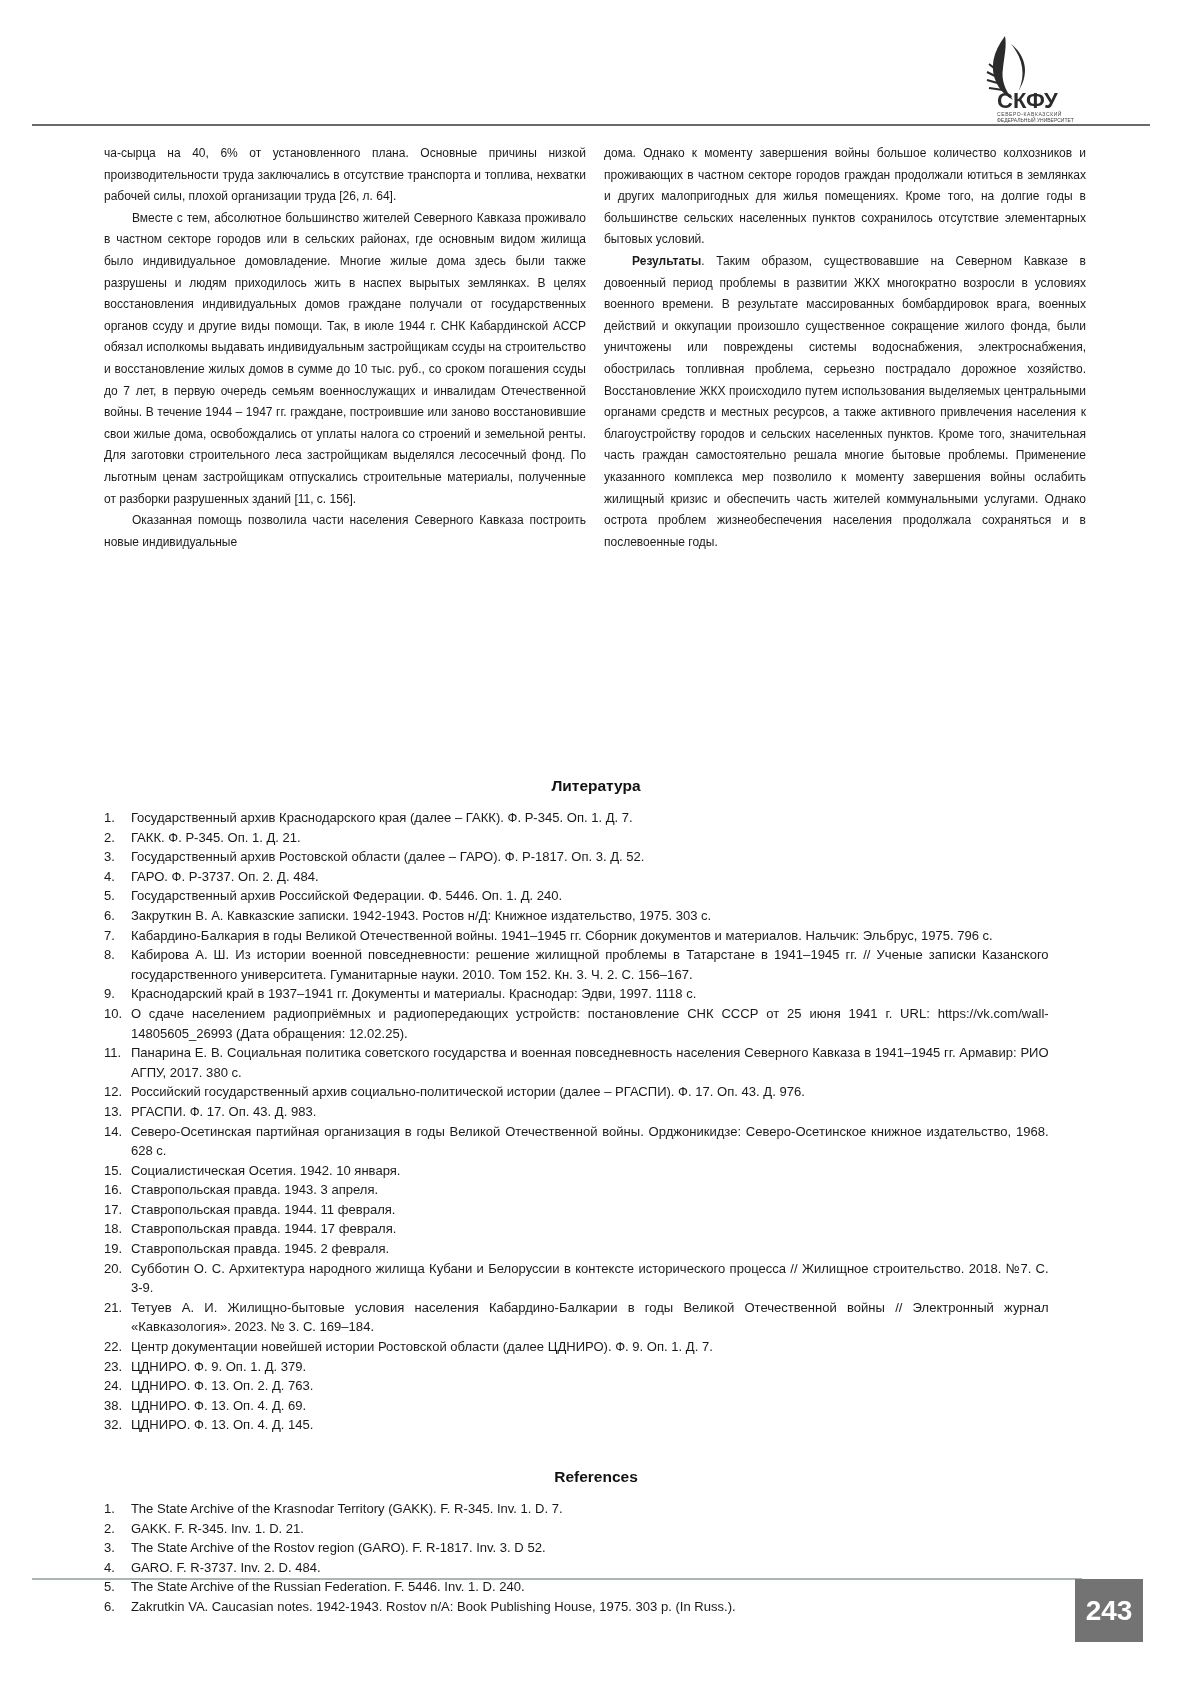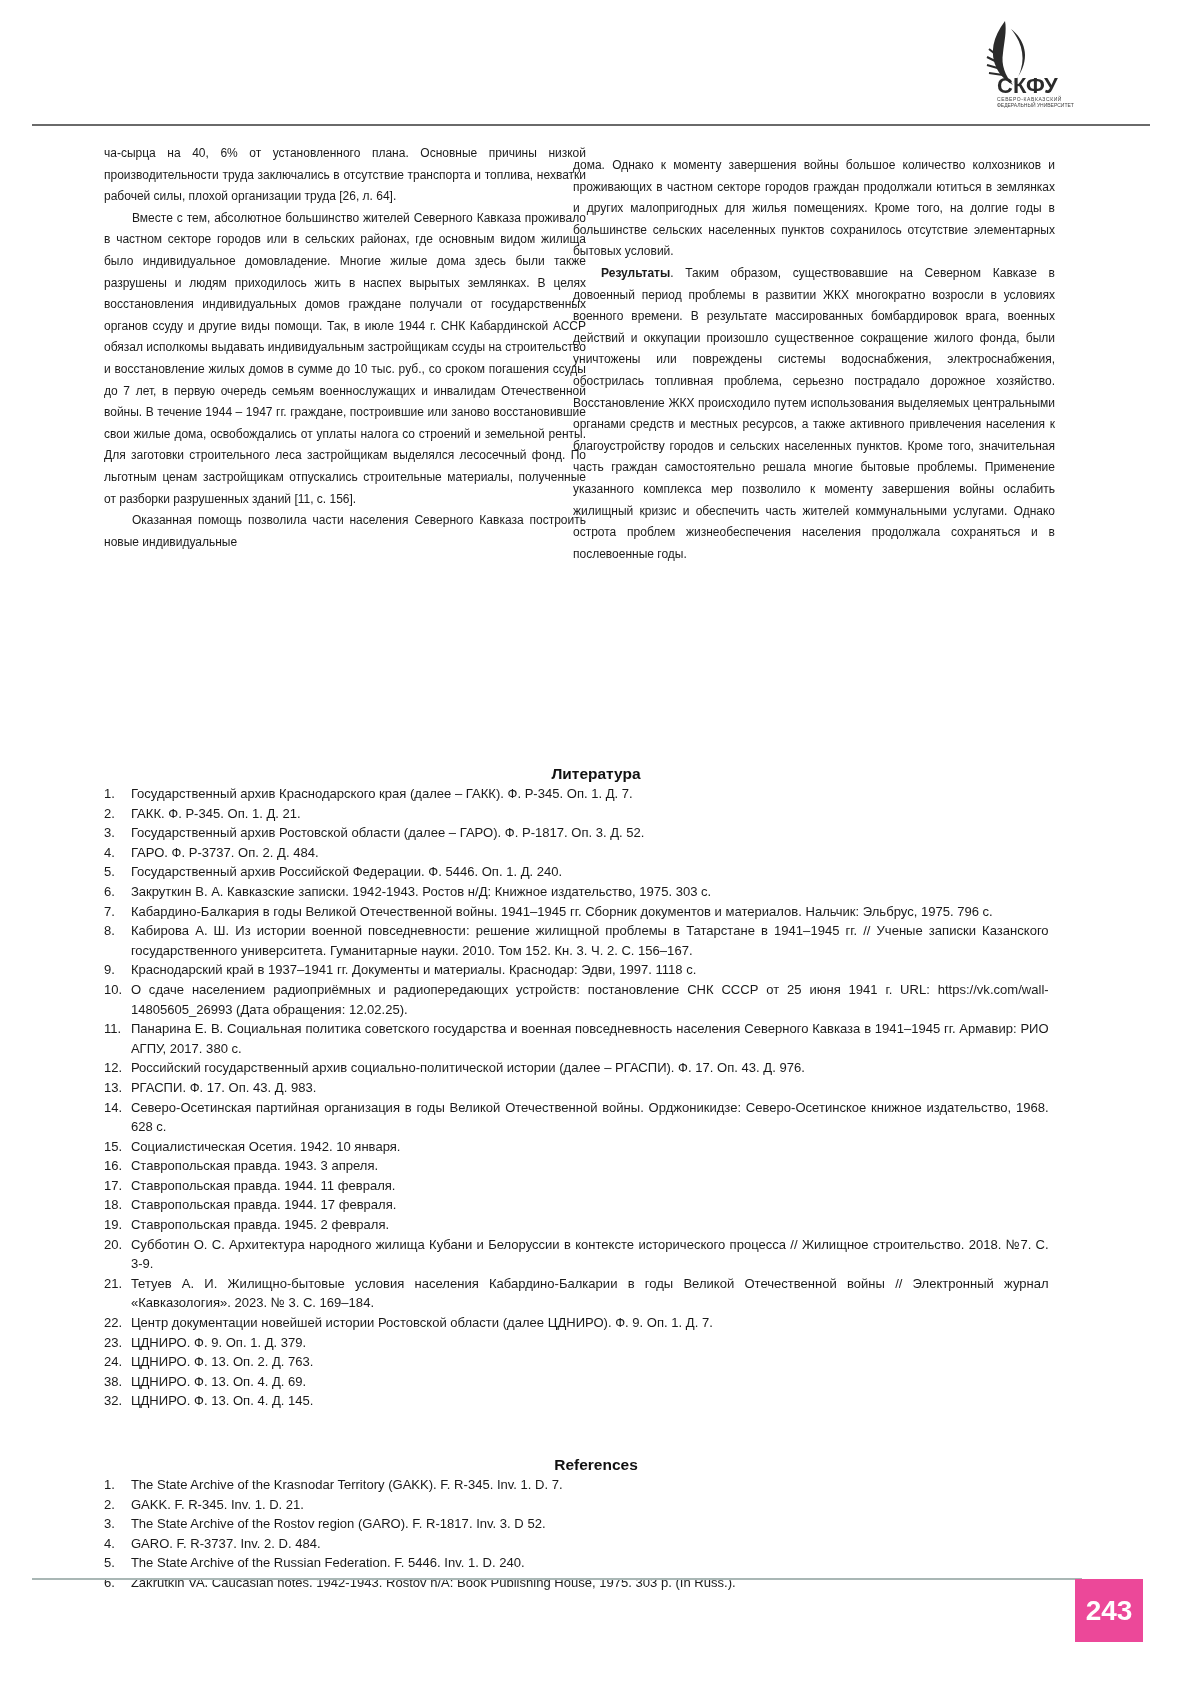--- a/index.html
+++ b/index.html
@@ -4,51 +4,51 @@
 <style>
   html, body { margin: 0; padding: 0; background: #ffffff; }
   body { width: 1200px; height: 1697px; position: relative; overflow: hidden; color: #1a1a1a; }
   .page { position: absolute; left: 0; top: 0; width: 1200px; height: 1697px; }
 
   .header-title {
     position: absolute; left: 312px; top: 72px;
     font-family: "Liberation Sans", sans-serif; font-size: 23px; letter-spacing: 1.2px;
     color: #4a4a4a; white-space: nowrap;
   }
-  .logo { position: absolute; left: 975px; top: 19px; width: 110px; height: 90px; }
+  .logo { position: absolute; left: 975px; top: 34px; width: 110px; height: 90px; }
   .logo svg { width: 110px; height: 90px; display: block; }
   .header-rule { position: absolute; left: 32px; top: 124px; width: 1118px; height: 2px; background: #6a6a6a; }
 
   .col {
     position: absolute; top: 143px; width: 482px;
     font-family: "Liberation Sans", sans-serif; font-size: 12px; line-height: 21.6px;
     text-align: justify; color: #1a1a1a;
   }
   .col.left { left: 104px; }
-  .col.right { left: 573px; margin-top: 12px; }
+  .col.right { left: 604px; }
   .col p { margin: 0; }
   .col p.indent { text-indent: 28px; }
   .col b { font-weight: bold; }
 
   .refs { position: absolute; left: 104px; width: 984px; font-family: "Liberation Sans", sans-serif; }
   .refs h3 {
-    margin: 0; text-align: center; font-size: 15.5px; font-weight: bold; line-height: 20px; color: #111;
+    margin: 12px; text-align: center; font-size: 15.5px; font-weight: bold; line-height: 20px; color: #111;
   }
   .refs ol { margin: 0; padding: 0; list-style: none; }
   .refs li {
     position: relative; padding-left: 28px; font-size: 13.6px; line-height: 19.6px;
     text-align: justify; color: #1a1a1a; transform: scaleX(0.96); transform-origin: left;
   }
   .refs li .num { position: absolute; left: 0; top: 0; }
   .refs.ru { top: 764px; }
   .refs.en { top: 1455px; }
 
   .footer-rule { position: absolute; left: 32px; top: 1578px; width: 1050px; height: 2px; background: #a9b7b5; }
   .page-number {
-    position: absolute; left: 1075px; top: 1579px; width: 68px; height: 63px; background: #ec4899;
+    position: absolute; left: 1075px; top: 1579px; width: 68px; height: 63px; background: #737373;
     color: #ffffff; font-family: "Liberation Sans", sans-serif; font-weight: bold; font-size: 28px;
     display: flex; align-items: center; justify-content: center;
   }
 </style>
 </head>
 <body>
 
 <div class="page">
 
 

